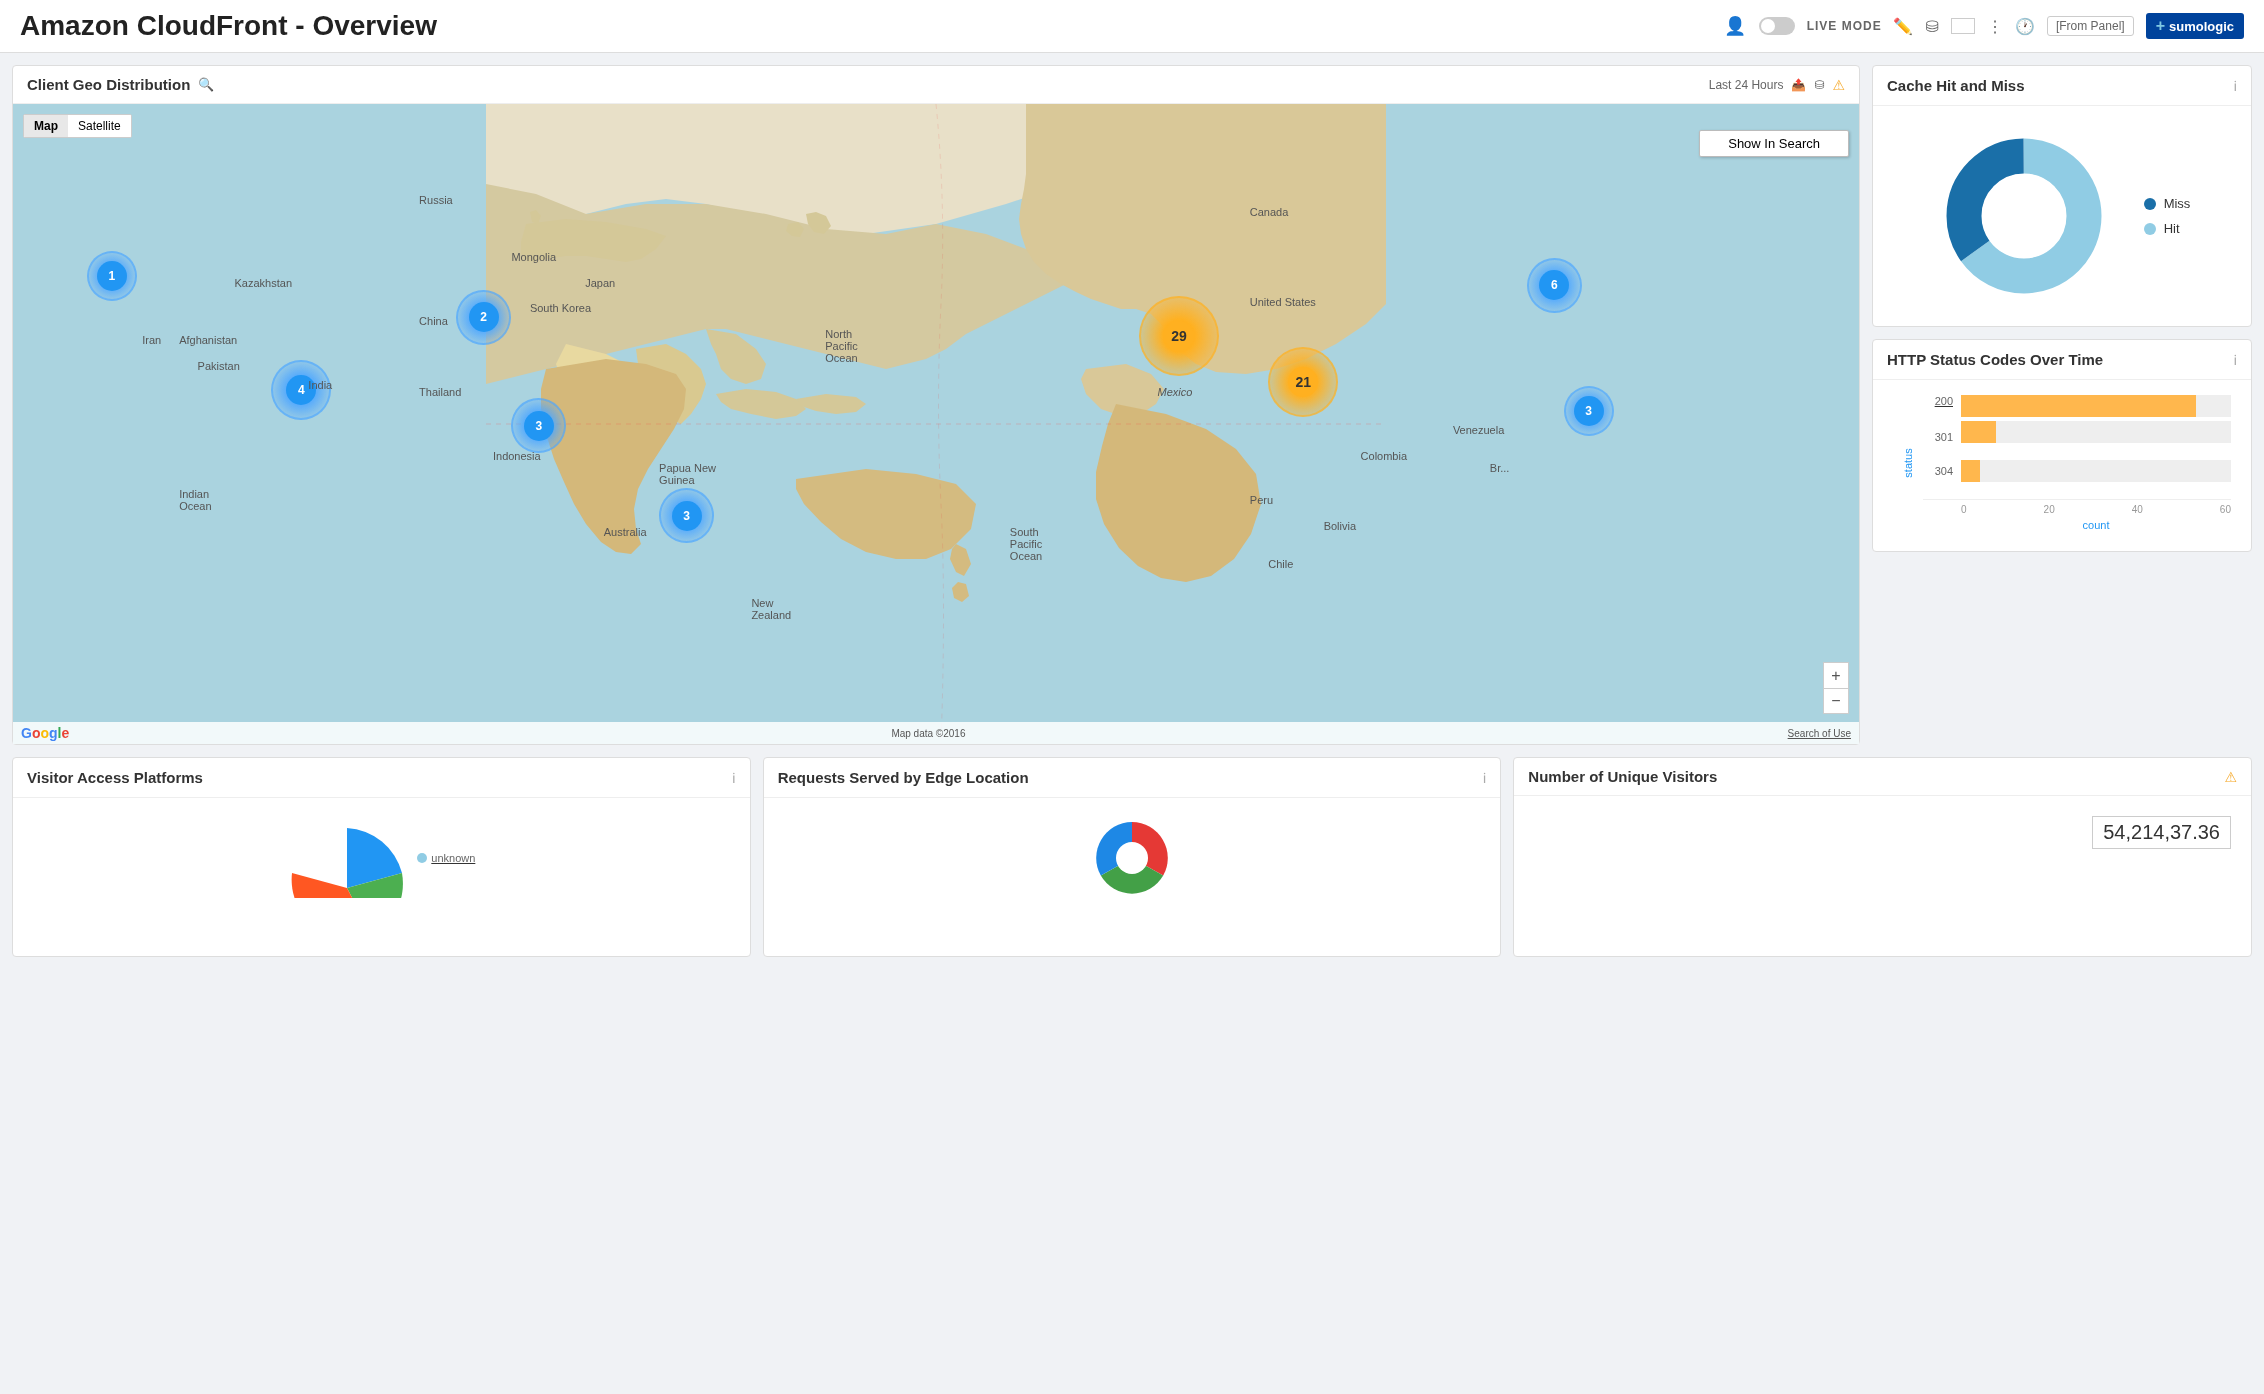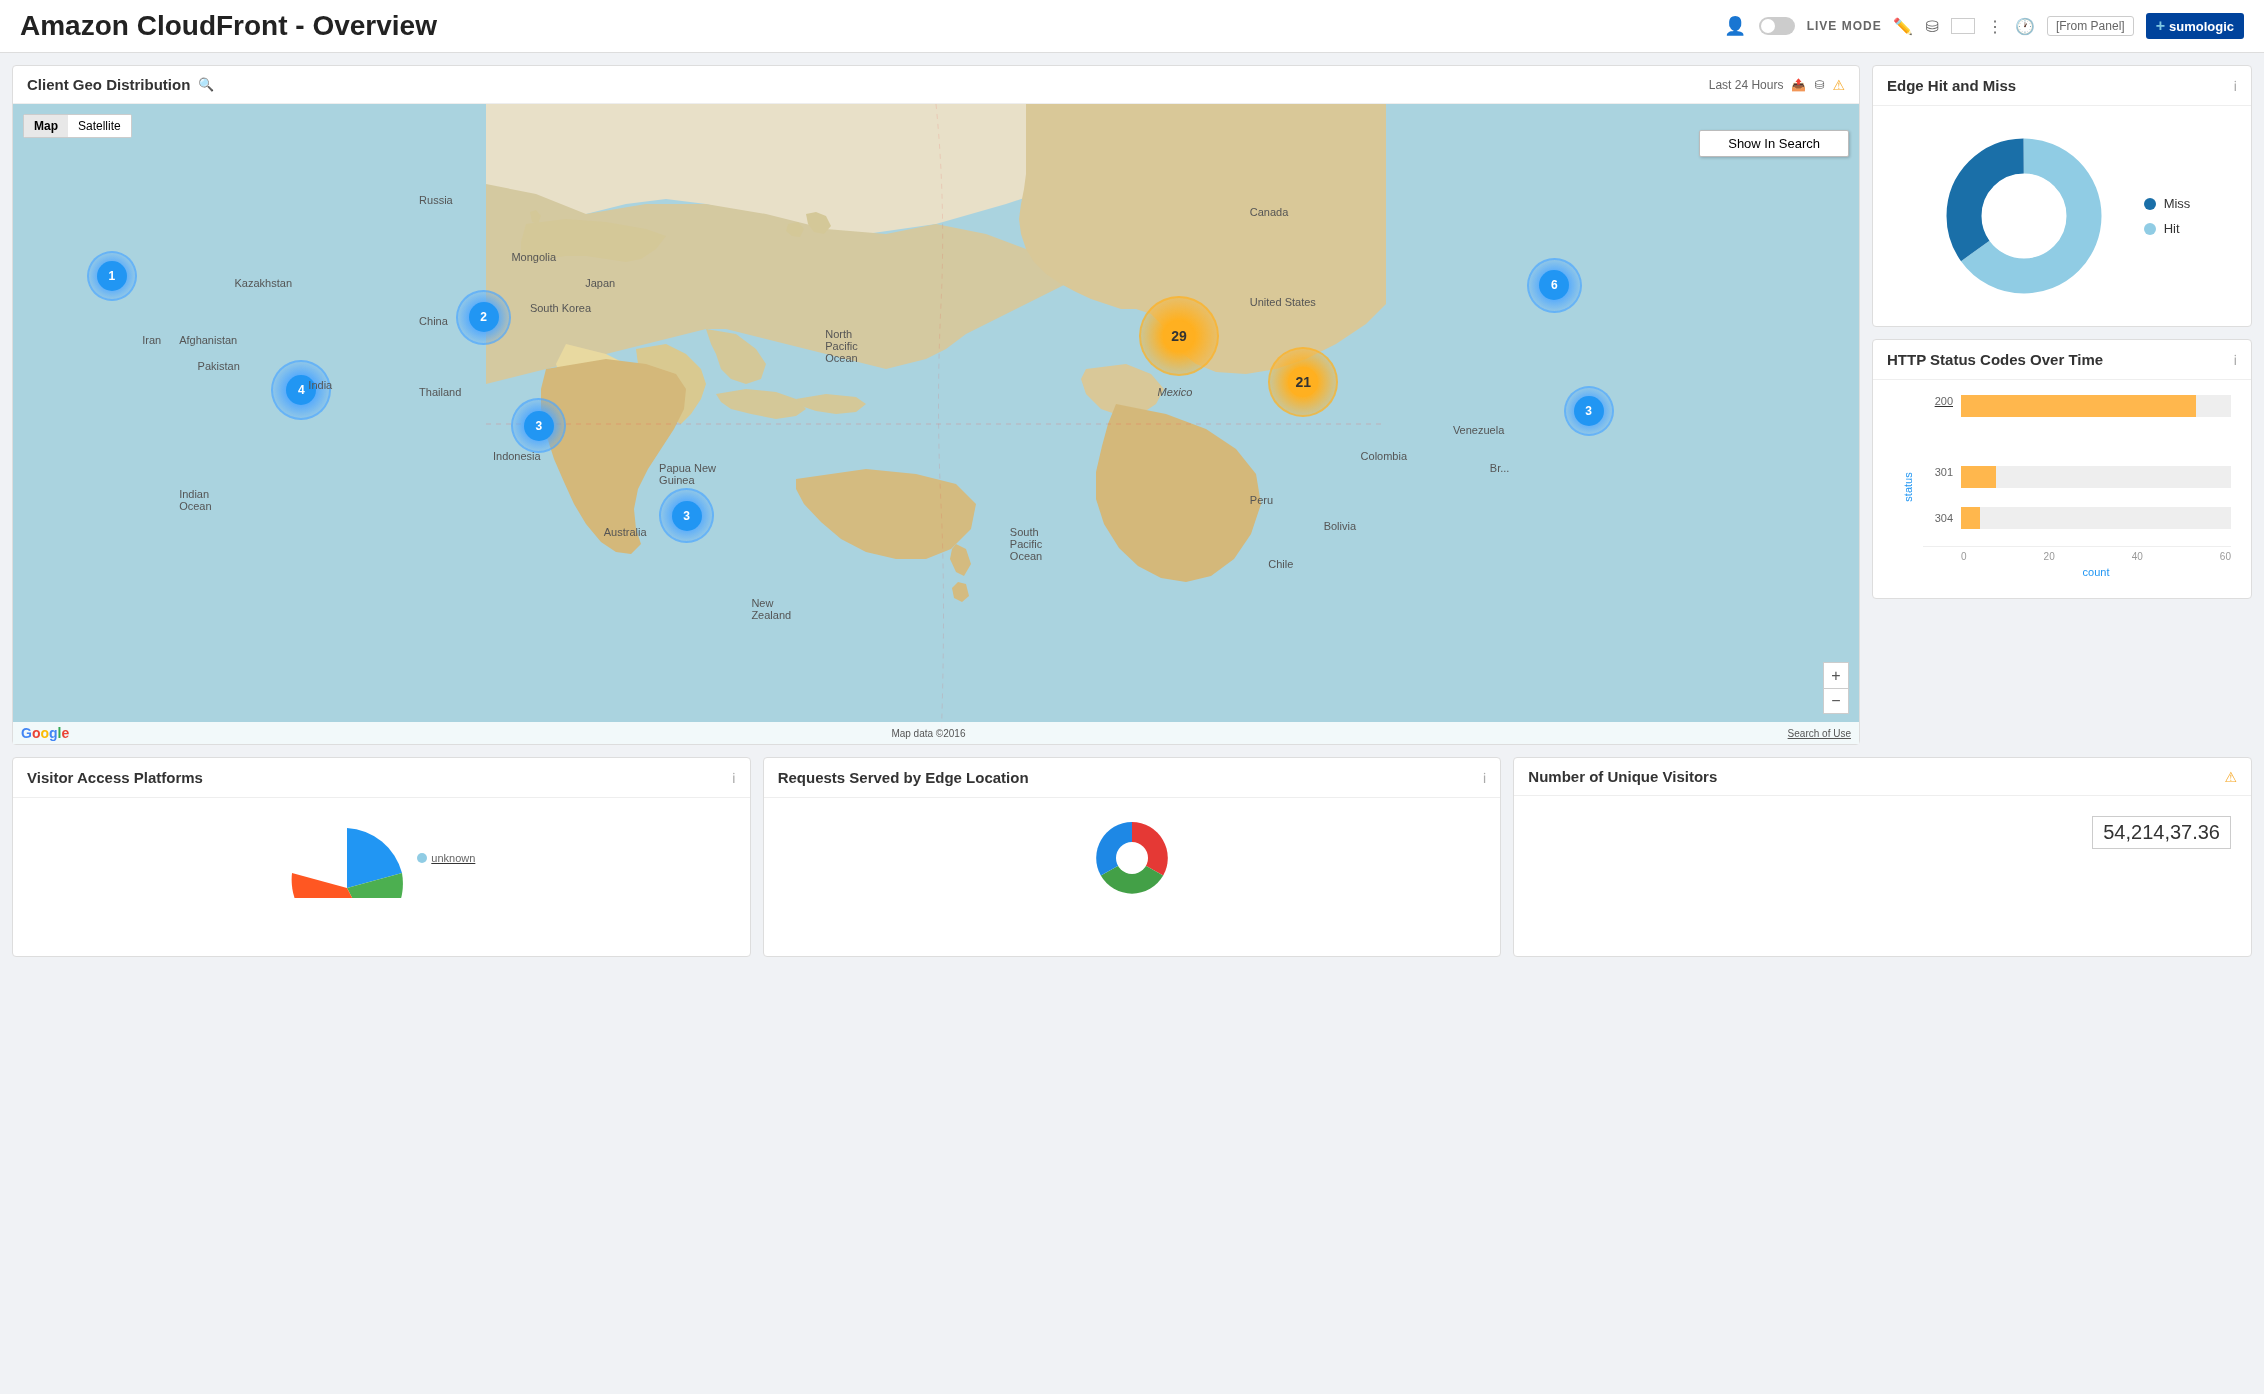--- a/index.html
+++ b/index.html
@@ -261,21 +261,21 @@
         <span>Map data ©2016</span>
         <span style="text-decoration:underline;cursor:pointer;">Search of Use</span>
       </div>
     </div>
   </div>
 
   <div class="right-column">
 
     <div class="panel cache-panel">
       <div class="panel-header">
-        <span class="panel-title">Edge Hit and Miss</span>
+        <span class="panel-title">Cache Hit and Miss</span>
         <span class="info-icon">ℹ</span>
       </div>
       <div class="donut-container">
 
         <svg width="180" height="180" viewBox="0 0 180 180">
 
           <circle cx="90" cy="90" r="60" fill="none" stroke="#90cce4" stroke-width="35" stroke-dasharray="245.04 130.98" stroke-dashoffset="0" transform="rotate(-90 90 90)"></circle>
 
           <circle cx="90" cy="90" r="60" fill="none" stroke="#1a6fa8" stroke-width="35" stroke-dasharray="130.98 245.04" stroke-dashoffset="-245.04" transform="rotate(-90 90 90)"></circle>
 
@@ -307,21 +307,21 @@
           </div>
 
           <div style="flex:1;">
 
             <div style="display:flex;align-items:flex-start;height:24px;text-decoration:underline;">
               <span style="width:30px;text-align:right;font-size:11px;color:#666;margin-right:8px;">200</span>
               <div style="flex:1;background:#eee;height:22px;position:relative;">
                 <div style="width:87%;height:22px;background:#ffb74d;position:absolute;left:0;top:0;"></div>
               </div>
             </div>
-            <div style="display:flex;align-items:flex-start;margin-bottom:16px;height:24px;margin-top:47px;">
+            <div style="display:flex;align-items:flex-end;margin-bottom:16px;height:24px;">
               <span style="width:30px;text-align:right;font-size:11px;color:#666;margin-right:8px;">301</span>
               <div style="flex:1;background:#eee;height:22px;position:relative;">
                 <div style="width:13%;height:22px;background:#ffb74d;position:absolute;left:0;top:0;"></div>
               </div>
             </div>
             <div style="display:flex;align-items:center;margin-bottom:16px;height:24px;">
               <span style="width:30px;text-align:right;font-size:11px;color:#666;margin-right:8px;">304</span>
               <div style="flex:1;background:#eee;height:22px;position:relative;">
                 <div style="width:7%;height:22px;background:#ffb74d;position:absolute;left:0;top:0;"></div>
               </div>

